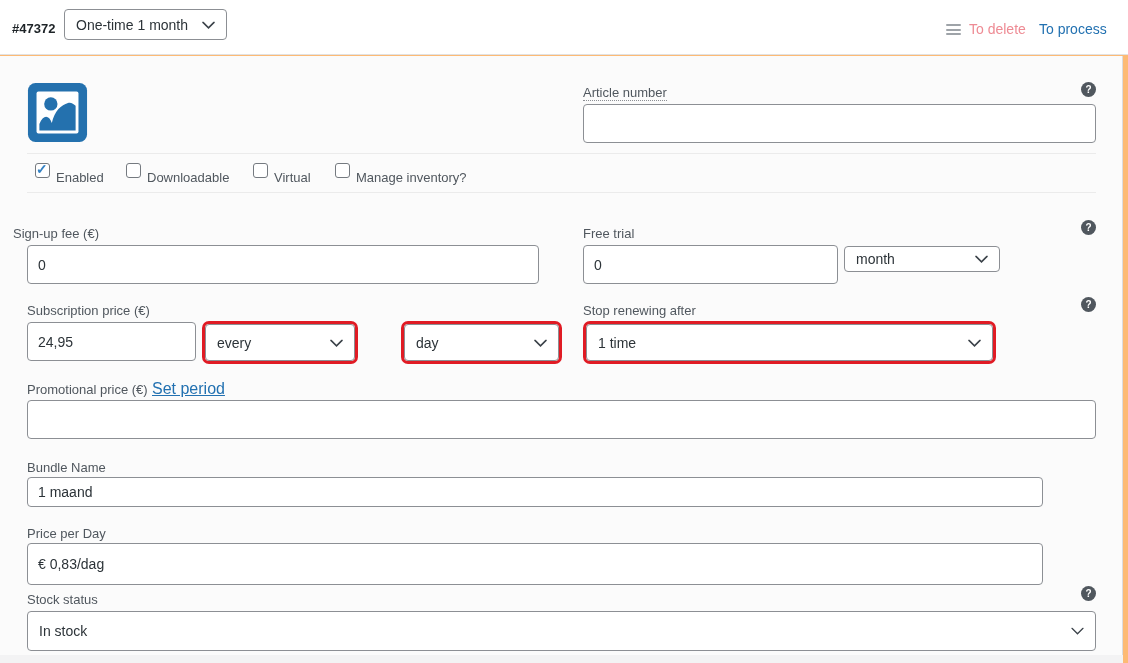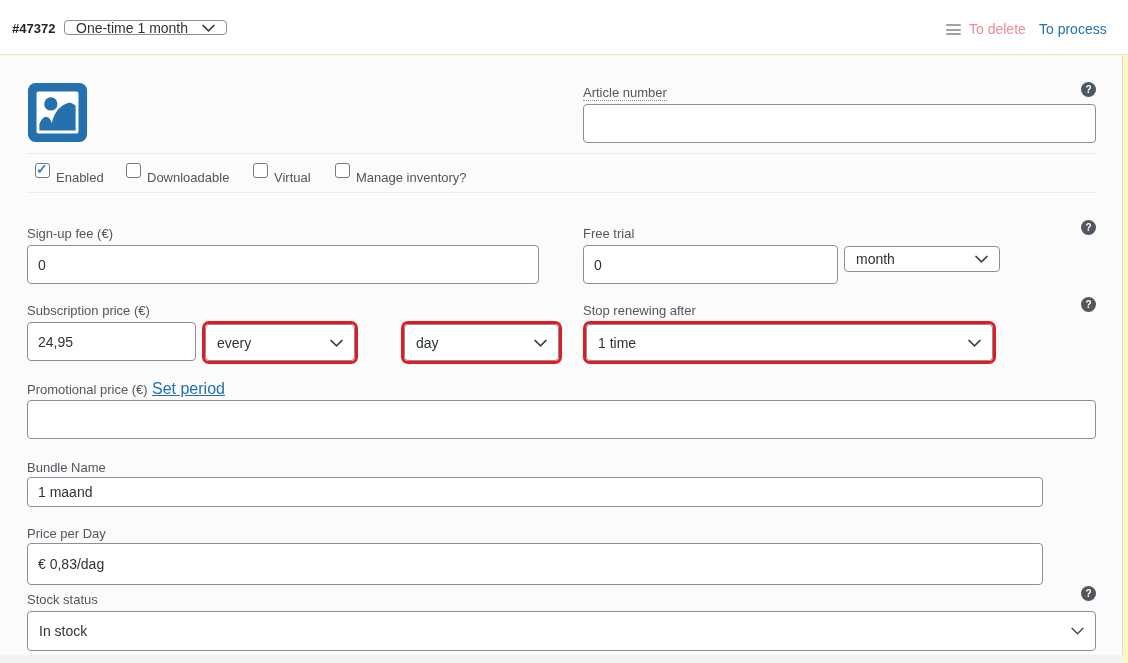--- a/index.html
+++ b/index.html
@@ -1,23 +1,23 @@
 <!DOCTYPE html>
 <html><head>
 <meta charset="utf-8">
 <style>
   * { margin:0; padding:0; box-sizing:border-box; }
   html,body { background:#fff; }
   body { font-family:"Liberation Sans", sans-serif; color:#2c3338; }
-  .page { position:relative; width:1128px; height:663px; background:#fef9c3; overflow:hidden; }
+  .page { position:relative; width:1128px; height:663px; background:#fdba74; overflow:hidden; }
 
   
   .header { position:absolute; left:0; top:0; width:1128px; height:55px; background:#fff; border-bottom:1px solid #e2e2e2; }
   .order-id { position:absolute; left:12px; top:21px; font-size:13px; font-weight:bold; color:#1d2327; }
-  .hdr-select { position:absolute; left:64px; top:20px; width:163px; height:15px; }
+  .hdr-select { position:absolute; left:64px; top:9px; width:163px; height:31px; }
 
   
   .panel { position:absolute; left:0; top:56px; width:1123px; height:599px; background:#fbfbfb; border-right:1px solid #dcdcde; }
 
   .lbl { position:absolute; font-size:13px; color:#50575e; white-space:nowrap; }
   .lbl.dotted { border-bottom:1px dotted #8c8f94; cursor:help; }
 
   .txt { position:absolute; border:1px solid #8c8f94; border-radius:4px; background:#fff;
          font-family:"Liberation Sans", sans-serif; font-size:14px; color:#2c3338; padding:0 10px; outline:none; }
 
@@ -110,21 +110,21 @@
       <span class="cb-lbl">Virtual</span>
     </span>
     <span class="cb" style="left:335px;">
       <span class="box"></span>
       <span class="cb-lbl">Manage inventory?</span>
     </span>
   </div>
 
   <div class="hr" style="left:27px; top:192px; width:1069px;"></div>
 
-  <div class="lbl" style="left:27px; top:226px;">Sign-up fee (€)</div>
+  <div class="lbl" style="left:13px; top:226px;">Sign-up fee (€)</div>
   <input class="txt" style="left: 27px; top: 245px; width: 512px; height: 39px;" value="0">
 
   <div class="lbl" style="left:583px; top:226px;">Free trial</div>
   <input class="txt" style="left: 583px; top: 245px; width: 255px; height: 39px;" value="0">
   <div class="sel" style="left:844px; top:246px; width:156px; height:26px;">
     <span>month</span>
     <span class="chev">
       <svg width="13" height="8" viewBox="0 0 13 8">
           <path d="M1 1l5.5 5.5L12 1" fill="none" stroke="#3c434a" stroke-width="1.6" stroke-linecap="round"></path>
         </svg>

